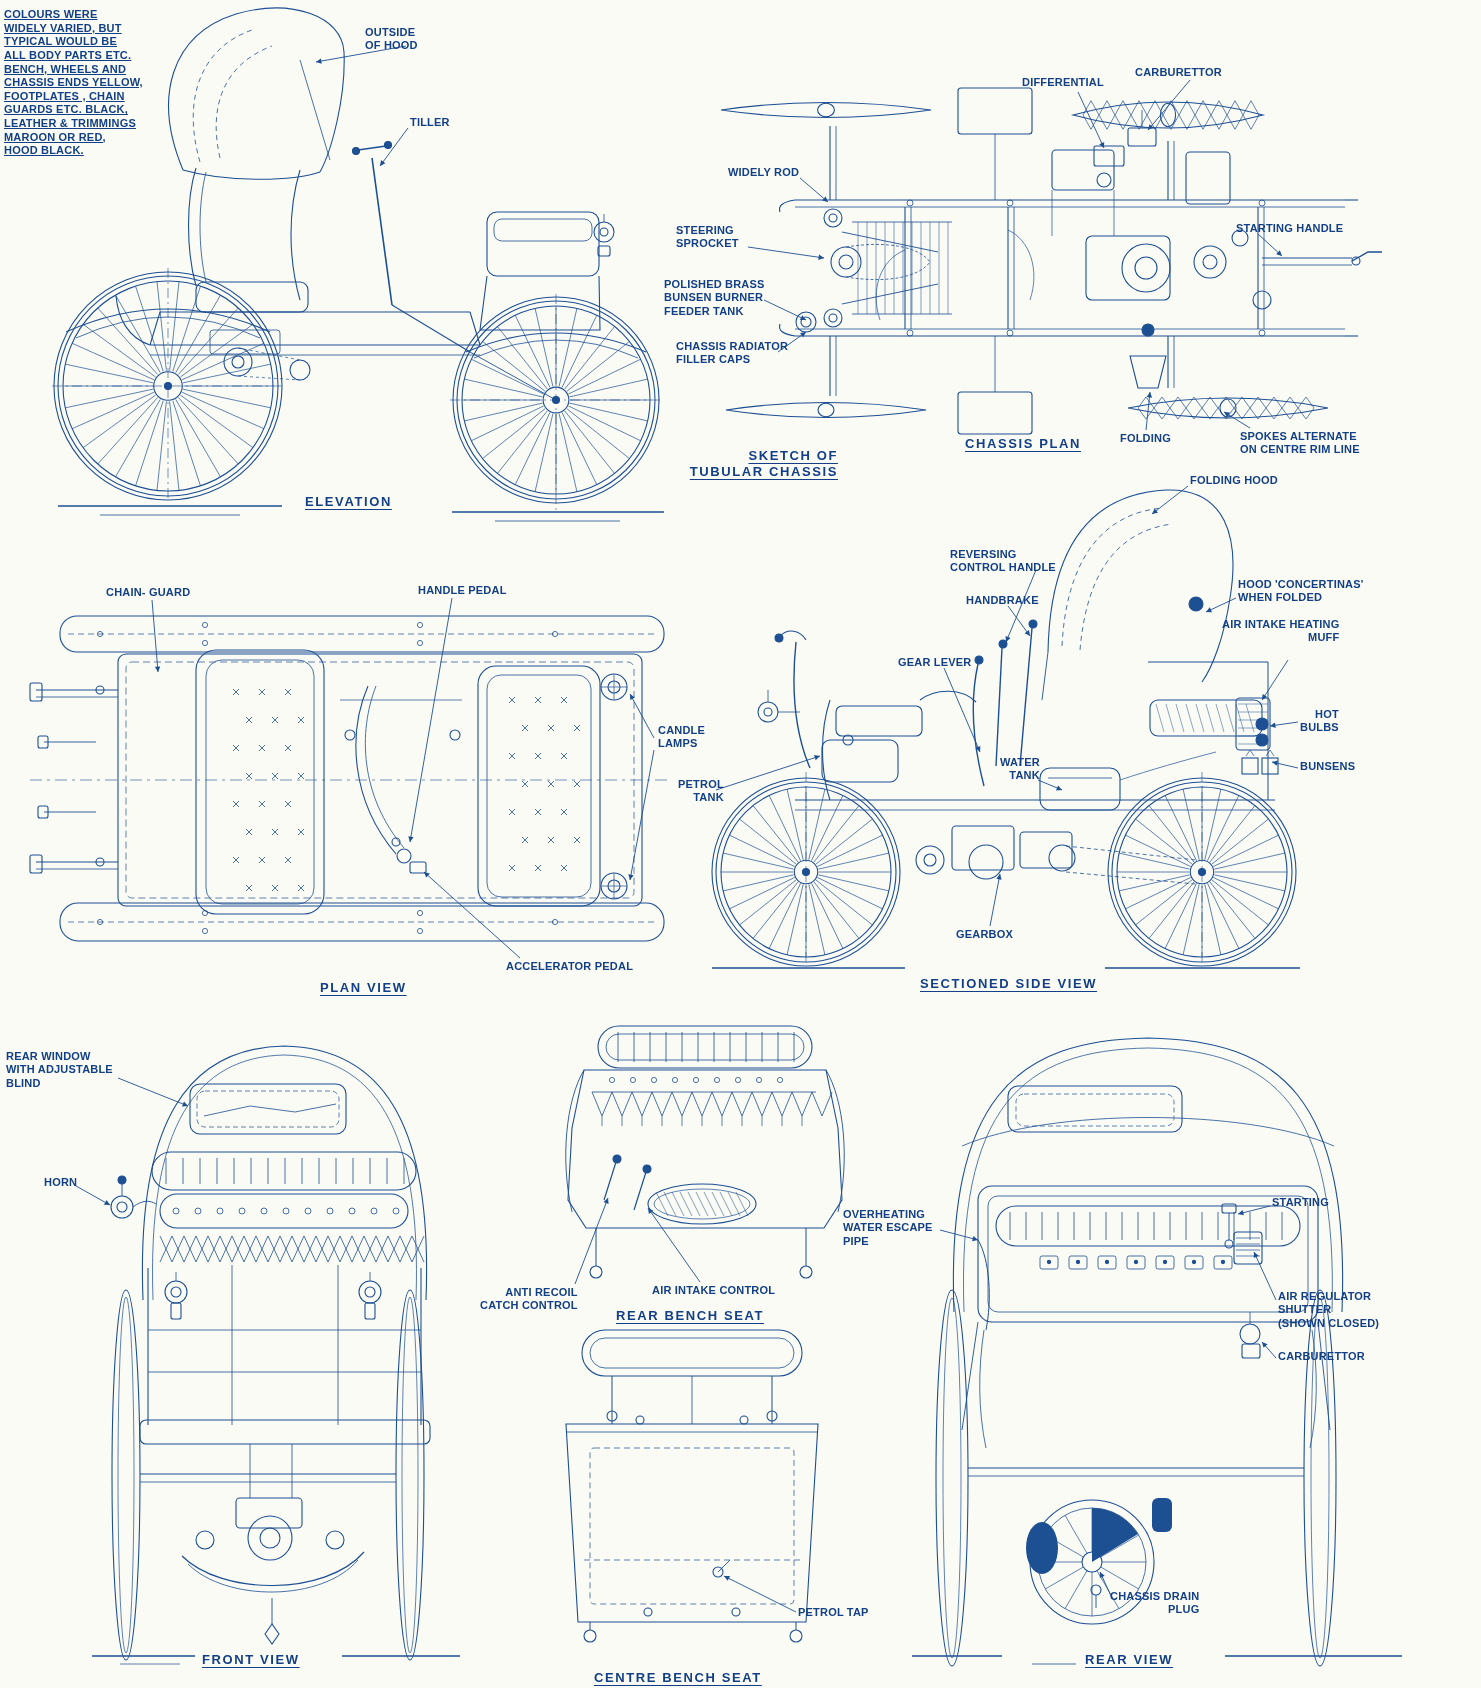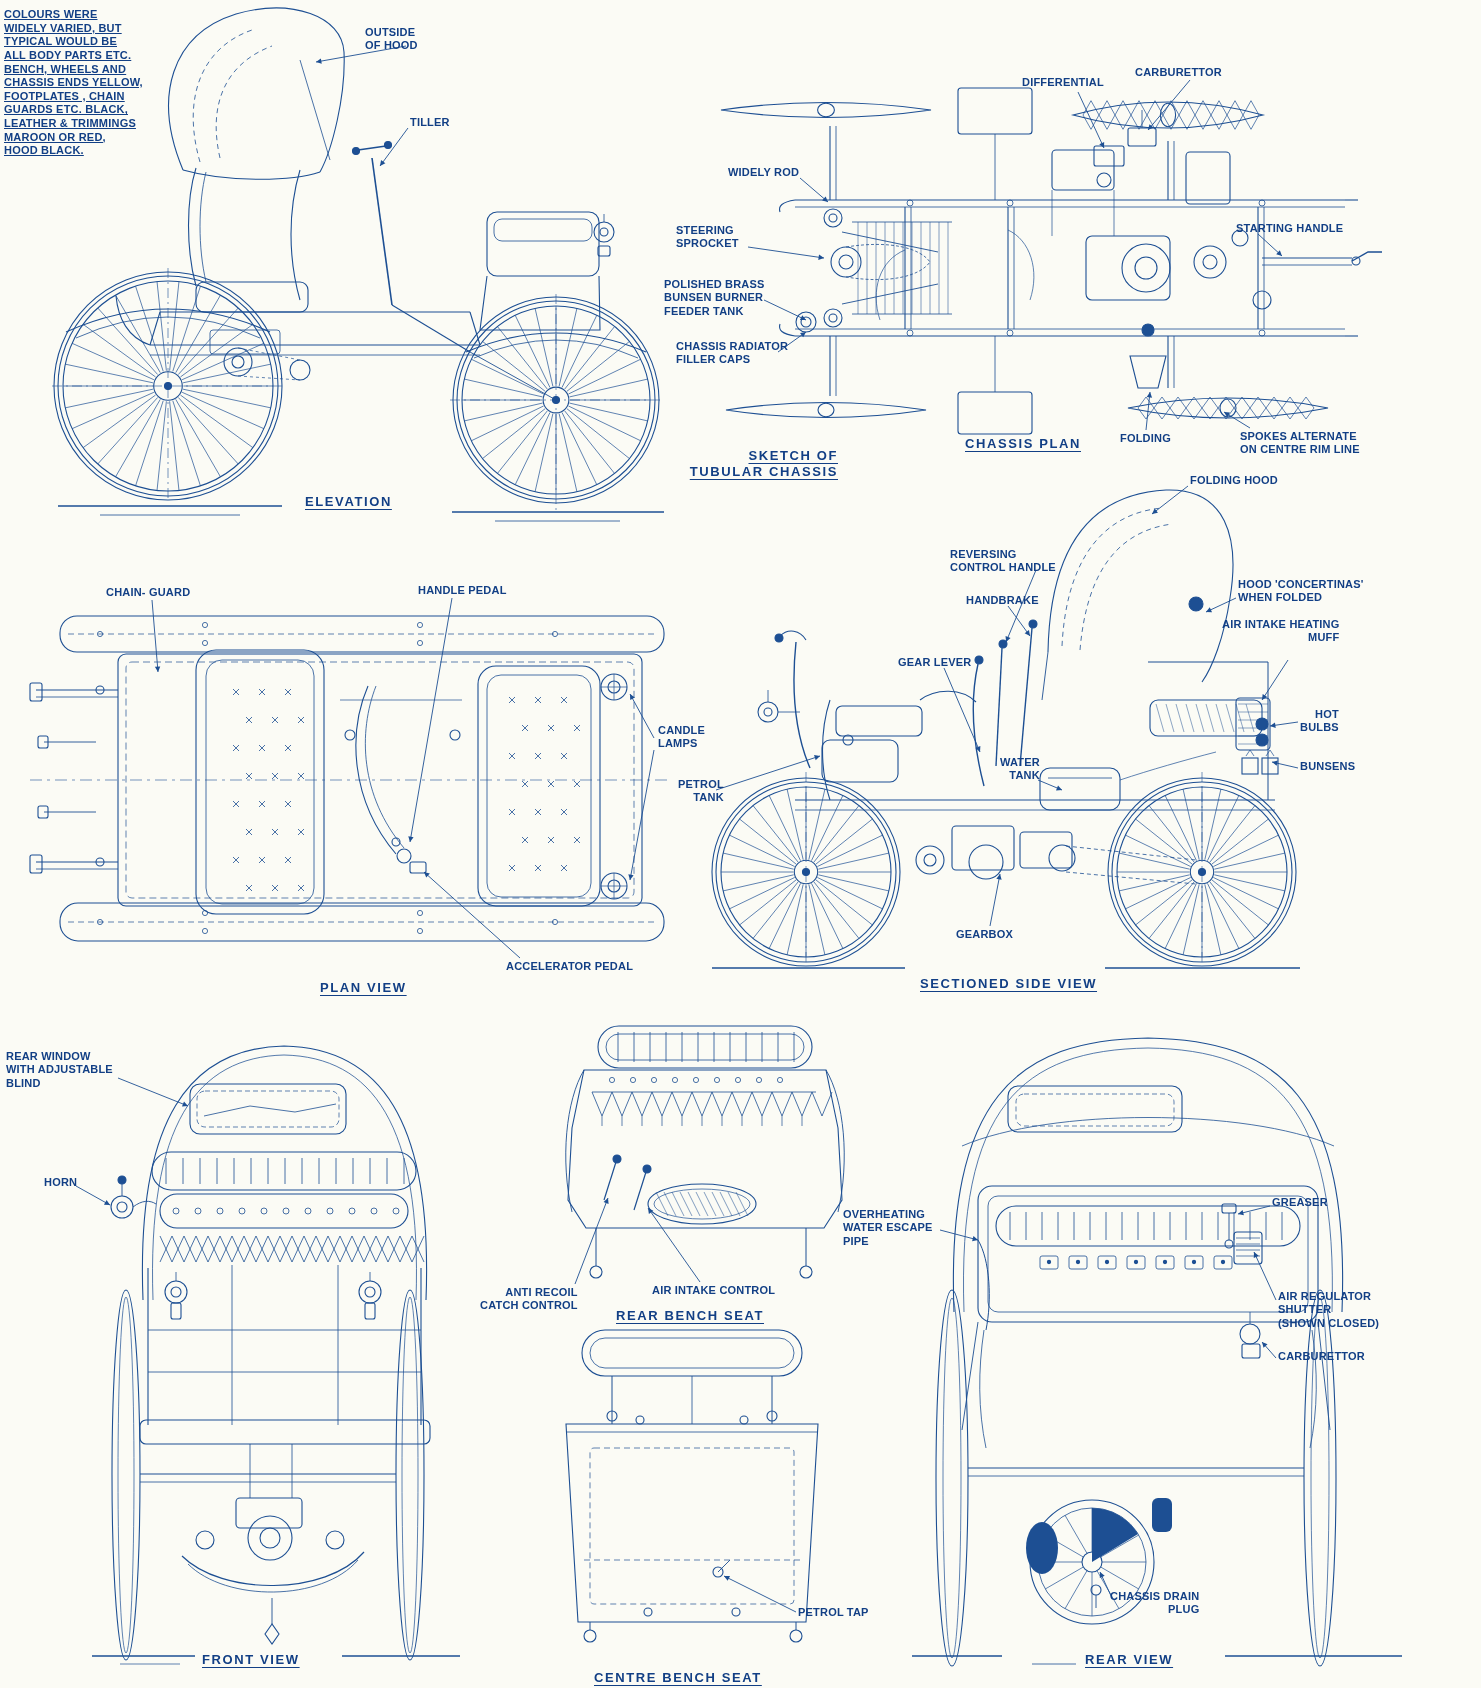--- a/index.html
+++ b/index.html
@@ -869,21 +869,21 @@
   <div class="lbl ctr" style="left:480px;top:1286px">ANTI RECOIL
 CATCH CONTROL</div>
   <div class="lbl" style="left:652px;top:1284px">AIR INTAKE CONTROL</div>
   <div class="lbl cap" style="left:616px;top:1308px">REAR BENCH SEAT</div>
   <div class="lbl" style="left:798px;top:1606px">PETROL TAP</div>
   <div class="lbl cap" style="left:594px;top:1670px">CENTRE BENCH SEAT</div>
 
   <div class="lbl" style="left:843px;top:1208px">OVERHEATING
 WATER ESCAPE
 PIPE</div>
-  <div class="lbl" style="left:1272px;top:1196px">GREASER</div>
+  <div class="lbl" style="left:1272px;top:1196px">STARTING</div>
   <div class="lbl" style="left:1278px;top:1290px">AIR REGULATOR
 SHUTTER
 (SHOWN CLOSED)</div>
   <div class="lbl" style="left:1278px;top:1350px">CARBURETTOR</div>
   <div class="lbl ctr" style="left:1110px;top:1590px">CHASSIS DRAIN
 PLUG</div>
   <div class="lbl cap" style="left:1085px;top:1652px">REAR VIEW</div>
 </div>
 
 </body></html>

